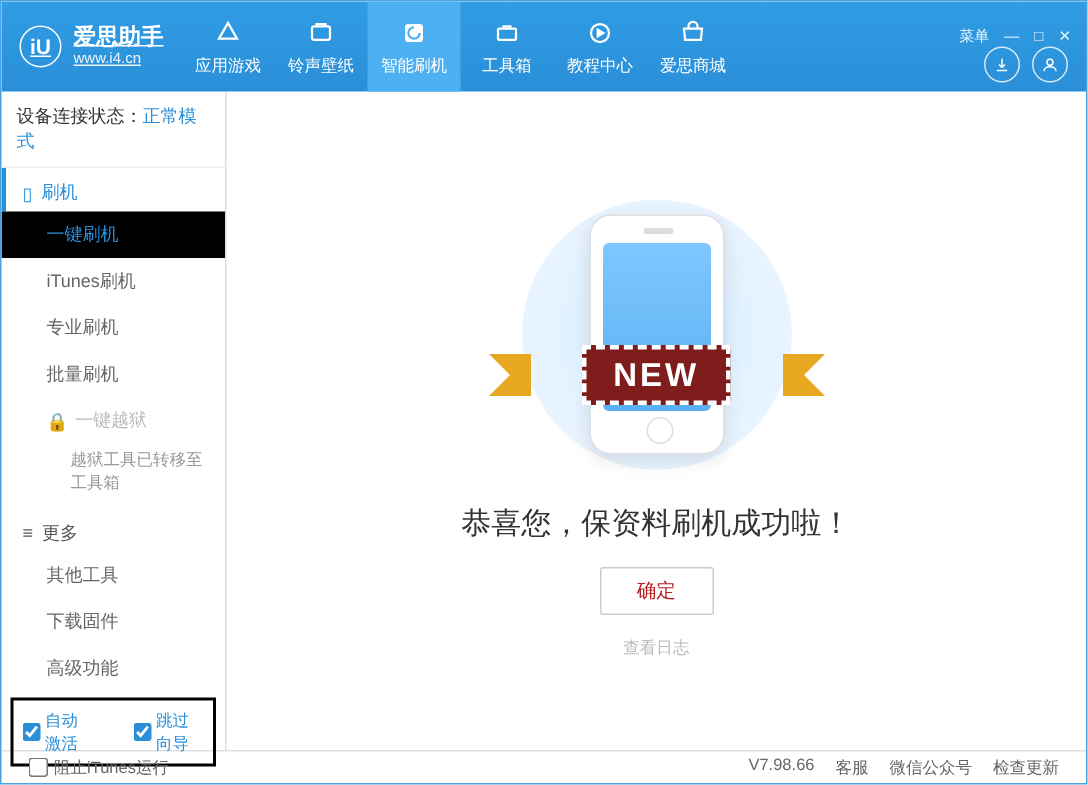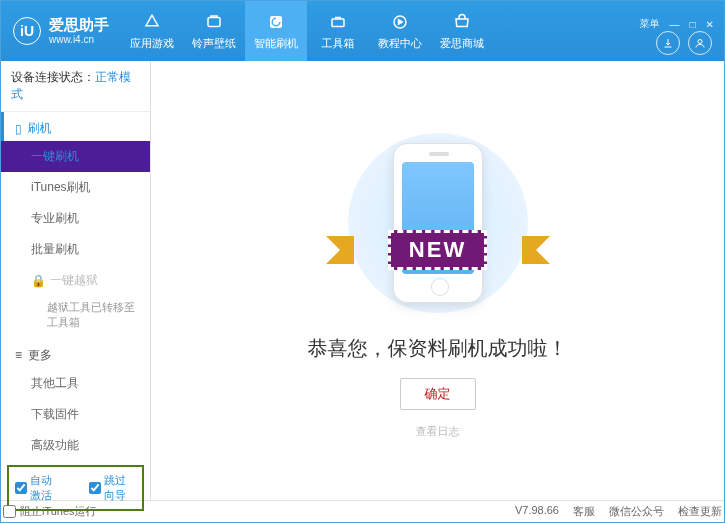--- a/index.html
+++ b/index.html
@@ -1,63 +1,63 @@
 <!DOCTYPE html>
 <html><head>
 <meta charset="utf-8">
 <style>
 * { margin: 0; padding: 0; box-sizing: border-box; font-family: "Microsoft YaHei", Arial, sans-serif; }
 body { background: #fff; width: 725px; height: 523px; overflow: hidden; border: 1px solid #4aa3e0; }
 .header { background: linear-gradient(#2f9ce4, #2a8fd8); height: 60px; display: flex; align-items: center; color: #fff; position: relative; }
-.brand { display: flex; align-items: center; padding: 0 12px; gap: 8px; }
+.brand { display: flex; align-items: center; padding: 0 12px; gap: 8px; text-decoration: underline; }
 .brand-logo { width: 28px; height: 28px; border: 1.5px solid #fff; border-radius: 50%; display: flex; align-items: center; justify-content: center; font-weight: bold; font-size: 14px; }
 .brand-text { line-height: 1.1; }
 .brand-title { font-size: 15px; font-weight: bold; }
 .brand-sub { font-size: 10px; opacity: 0.9; }
 .nav { display: flex; height: 100%; }
 .nav-item { width: 62px; display: flex; flex-direction: column; align-items: center; justify-content: center; cursor: pointer; gap: 4px; }
 .nav-item.active { background: #4db0f2; }
 .nav-icon { width: 20px; height: 20px; display: flex; align-items: center; justify-content: center; }
 .nav-label { font-size: 11px; }
 .header-right { position: absolute; right: 8px; top: 16px; display: flex; gap: 6px; font-size: 10px; align-items: center; }
 .header-right-btn { cursor: pointer; opacity: 0.9; padding: 0 2px; }
 .header-circ { position: absolute; right: 12px; bottom: 6px; display: flex; gap: 8px; }
 .circ-btn { width: 24px; height: 24px; border: 1.5px solid rgba(255,255,255,0.8); border-radius: 50%; display: flex; align-items: center; justify-content: center; cursor: pointer; font-size: 12px; }
 .body { display: flex; height: calc(100% - 60px - 22px); }
 .sidebar { width: 150px; border-right: 1px solid #e0e0e0; display: flex; flex-direction: column; font-size: 12px; }
 .conn-status { padding: 8px 10px; color: #333; border-bottom: 1px solid #eee; }
 .conn-status .val { color: #2a8fd8; }
 .side-sec { padding: 8px 10px 4px 14px; display: flex; align-items: center; gap: 6px; color: #555; cursor: pointer; }
 .side-sec.flash { color: #2a8fd8; border-left: 3px solid #2a8fd8; padding-left: 11px; }
 .side-sub { padding: 7px 10px 7px 30px; color: #666; cursor: pointer; }
-.side-sub.active { color: #2a8fd8; background: #4c1d95; }
+.side-sub.active { color: #2a8fd8; background: #000000; }
 .side-sub.locked { color: #bbb; display: flex; align-items: center; gap: 4px; }
 .side-note { font-size: 11px; color: #999; padding: 4px 10px 8px 46px; line-height: 1.4; }
 .side-flex { flex: 1; }
-.opts { border: 2px solid #4d7c0f; margin: 4px 6px; padding: 6px; display: flex; gap: 27px; font-size: 11px; color: #2a8fd8; }
+.opts { border: 2px solid #000000; margin: 4px 6px; padding: 6px; display: flex; gap: 27px; font-size: 11px; color: #2a8fd8; }
 .opts label { display: flex; align-items: center; gap: 3px; cursor: pointer; }
 .opts input { accent-color: #2a8fd8; width: 12px; height: 12px; }
 .device { padding: 6px 10px; font-size: 11px; }
 .device-name { color: #2a8fd8; font-weight: bold; display: flex; align-items: center; gap: 4px; }
 .main { flex: 1; display: flex; flex-direction: column; align-items: center; justify-content: center; position: relative; }
 .illus { width: 200px; height: 180px; position: relative; margin-top: 10px; }
 .circle-bg { width: 180px; height: 180px; border-radius: 50%; background: radial-gradient(circle, #d4edff 0%, #e8f4ff 70%, #fff 100%); position: absolute; left: 10px; top: 0; }
 .phone { width: 90px; height: 160px; background: #fff; border-radius: 14px; position: absolute; left: 55px; top: 10px; box-shadow: 0 4px 12px rgba(0,0,0,0.1); border: 1px solid #e0e0e0; }
 .phone::before { content: ""; position: absolute; top: 8px; left: 35px; width: 20px; height: 4px; background: #ddd; border-radius: 2px; }
 .phone::after { content: ""; position: absolute; bottom: 6px; left: 37px; width: 16px; height: 16px; border: 1.5px solid #ddd; border-radius: 50%; }
 .phone-screen { position: absolute; top: 18px; left: 8px; right: 8px; bottom: 28px; background: linear-gradient(#7fc6ff, #5ab0f0); border-radius: 4px; }
 .ribbon { position: absolute; top: 95px; left: -12px; right: -12px; height: 44px; display: flex; align-items: center; justify-content: center; }
-.ribbon-body { background: #701a75; color: #fff; font-weight: bold; font-size: 22px; letter-spacing: 2px; padding: 4px 18px; border: 3px dashed #fff; position: relative; z-index: 2; }
+.ribbon-body { background: #7f1d1d; color: #fff; font-weight: bold; font-size: 22px; letter-spacing: 2px; padding: 4px 18px; border: 3px dashed #fff; position: relative; z-index: 2; }
 .ribbon::before, .ribbon::after { content: ""; position: absolute; top: 8px; width: 0; height: 0; border: 14px solid #e6a820; z-index: 1; }
 .ribbon::before { left: 0; border-left-color: transparent; }
 .ribbon::after { right: 0; border-right-color: transparent; }
 .msg { margin-top: 22px; font-size: 20px; color: #333; }
 .ok-btn { margin-top: 16px; border: 1px solid #ccc; background: #fff; padding: 6px 24px; font-size: 13px; color: #b91c1c; cursor: pointer; border-radius: 2px; }
 .log-link { margin-top: 14px; font-size: 11px; color: #bbb; cursor: pointer; }
-.footer { height: 22px; border-top: 1px solid #e0e0e0; display: flex; align-items: center; font-size: 11px; color: #666; padding: 0 2px; }
+.footer { height: 22px; border-top: 1px solid #e0e0e0; display: flex; align-items: center; font-size: 11px; color: #666; padding: 0 18px; }
 .footer-left { display: flex; align-items: center; gap: 4px; }
 .footer-right { margin-left: auto; display: flex; gap: 14px; }
 .footer-right span { cursor: pointer; }
 .sec-icon { font-size: 12px; color: inherit; }
 </style>
 </head>
 <body>
 
 <div class="header">
   <div class="brand">

